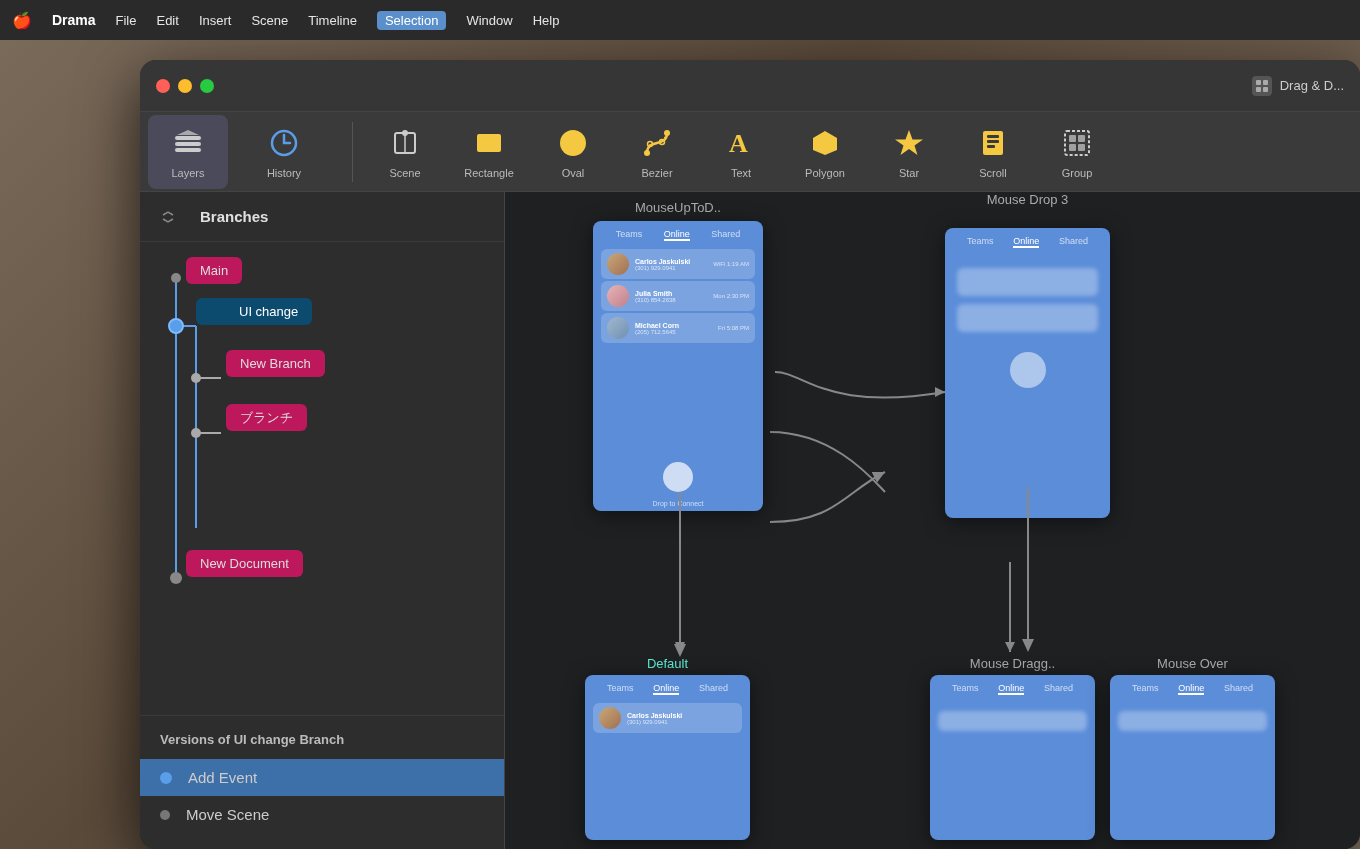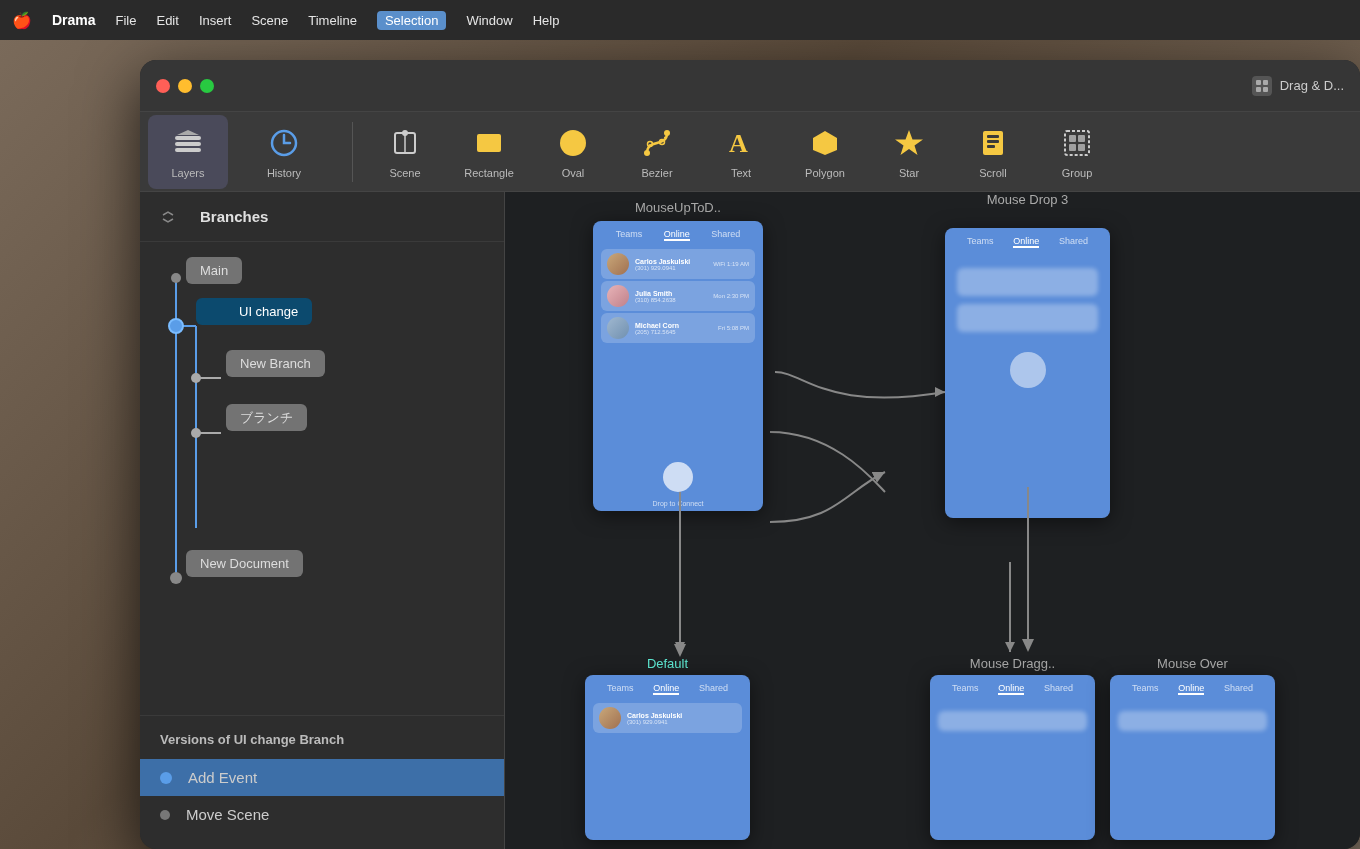--- a/index.html
+++ b/index.html
@@ -185,21 +185,21 @@
     }
 
     .branches-tree {
       flex: 1;
       padding: 16px 0;
       overflow-y: auto;
       position: relative;
     }
 
     .branch-label {
-      background: #737373;
+      background: #be185d;
       border-radius: 6px;
       padding: 6px 14px;
       color: #ddd;
       font-size: 13px;
       font-weight: 500;
     }
     .branch-label.selected {
       background: #0c4a6e;
       color: #fff;
       padding-left: 43px;

